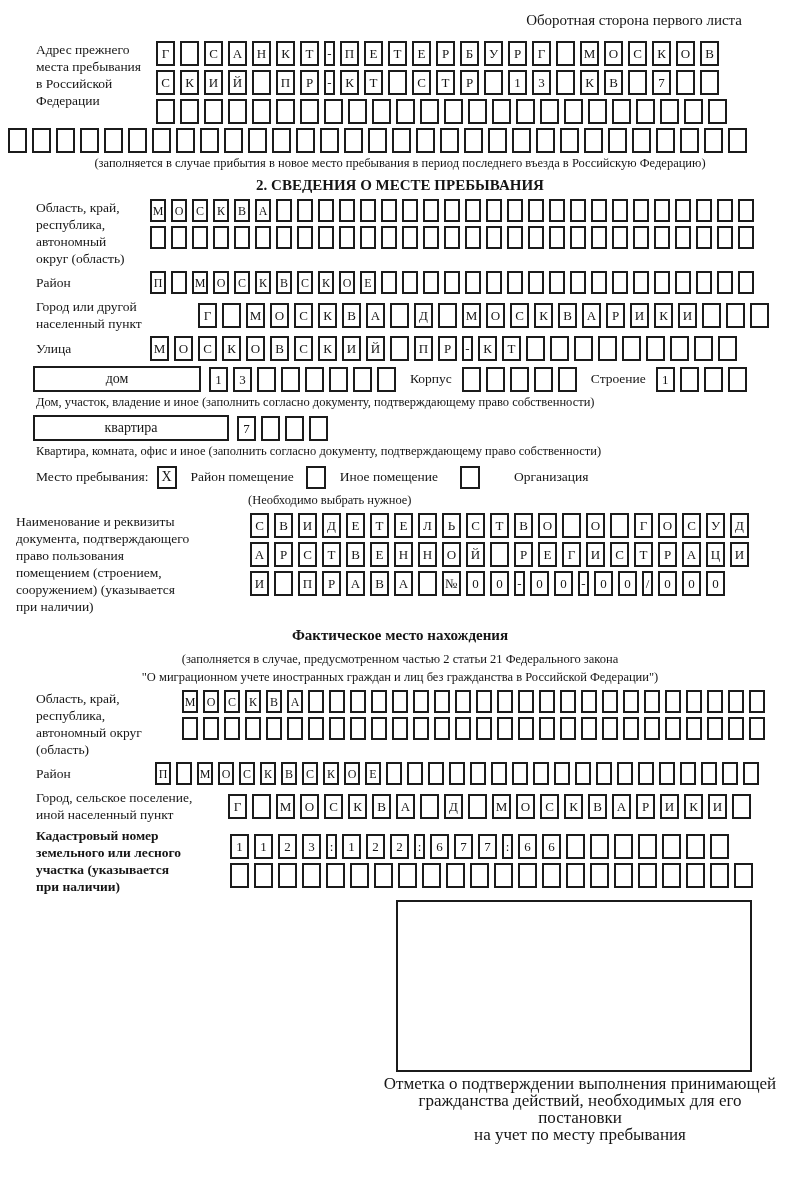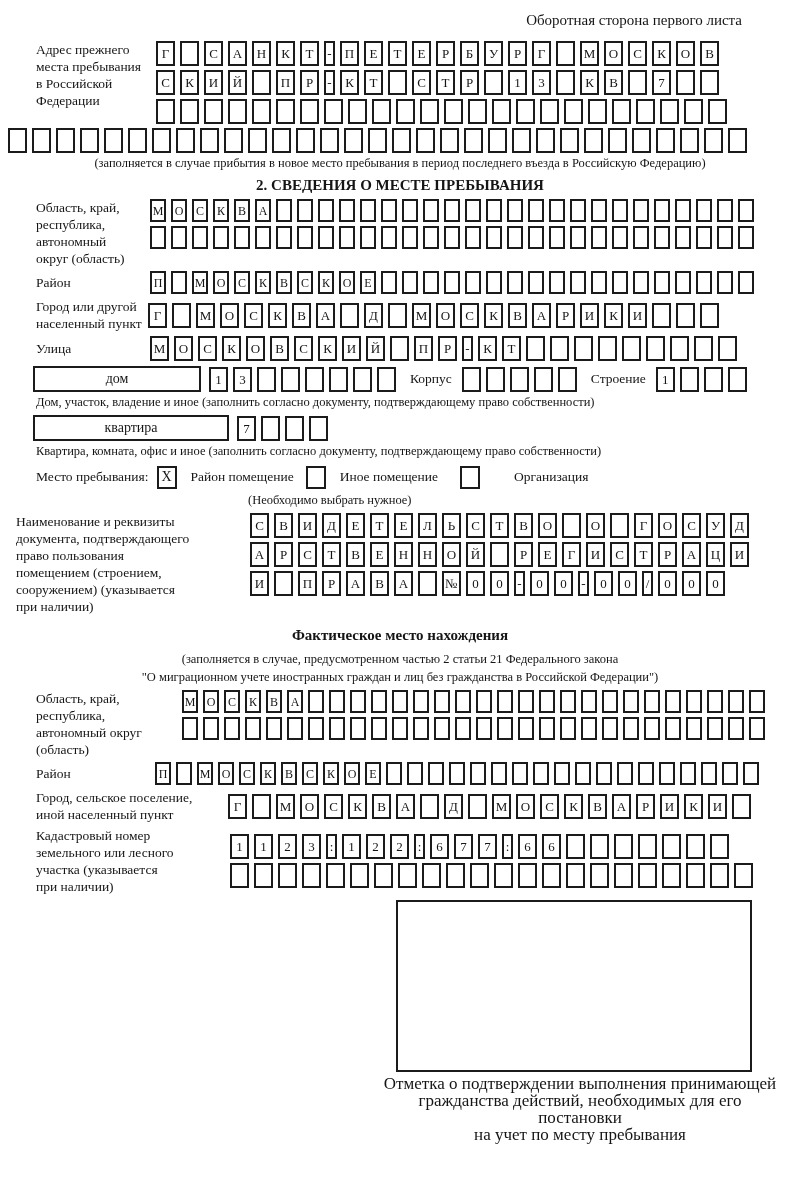--- a/index.html
+++ b/index.html
@@ -266,21 +266,21 @@
       <div class="cell"></div>
       <div class="cell"></div>
       <div class="cell"></div>
       <div class="cell"></div>
       <div class="cell"></div>
       <div class="cell"></div>
     </div>
 </div>
 
 <div class="row vc mt4">
-  <div class="label" style="width:148px;">
+  <div class="label" style="width:198px;">
     <div>Город или другой</div>
     <div>населенный пункт</div>
   </div>
   <div class="cells">
       <div class="cell">Г</div>
       <div class="cell"></div>
       <div class="cell">М</div>
       <div class="cell">О</div>
       <div class="cell">С</div>
       <div class="cell">К</div>
@@ -611,21 +611,21 @@
       <div class="cell">А</div>
       <div class="cell">Р</div>
       <div class="cell">И</div>
       <div class="cell">К</div>
       <div class="cell">И</div>
       <div class="cell"></div>
     </div>
 </div>
 
 <div class="row vc mt4">
-  <div class="label" style="width:196px;">
+  <div class="label" style="width:196px;font-weight:bold;">
     <div>Кадастровый номер</div>
     <div>земельного или лесного</div>
     <div>участка (указывается</div>
     <div>при наличии)</div>
   </div>
   <div class="col" style="margin-left:34px;">
     <div class="cells">
         <div class="cell">1</div>
         <div class="cell">1</div>
         <div class="cell">2</div>

